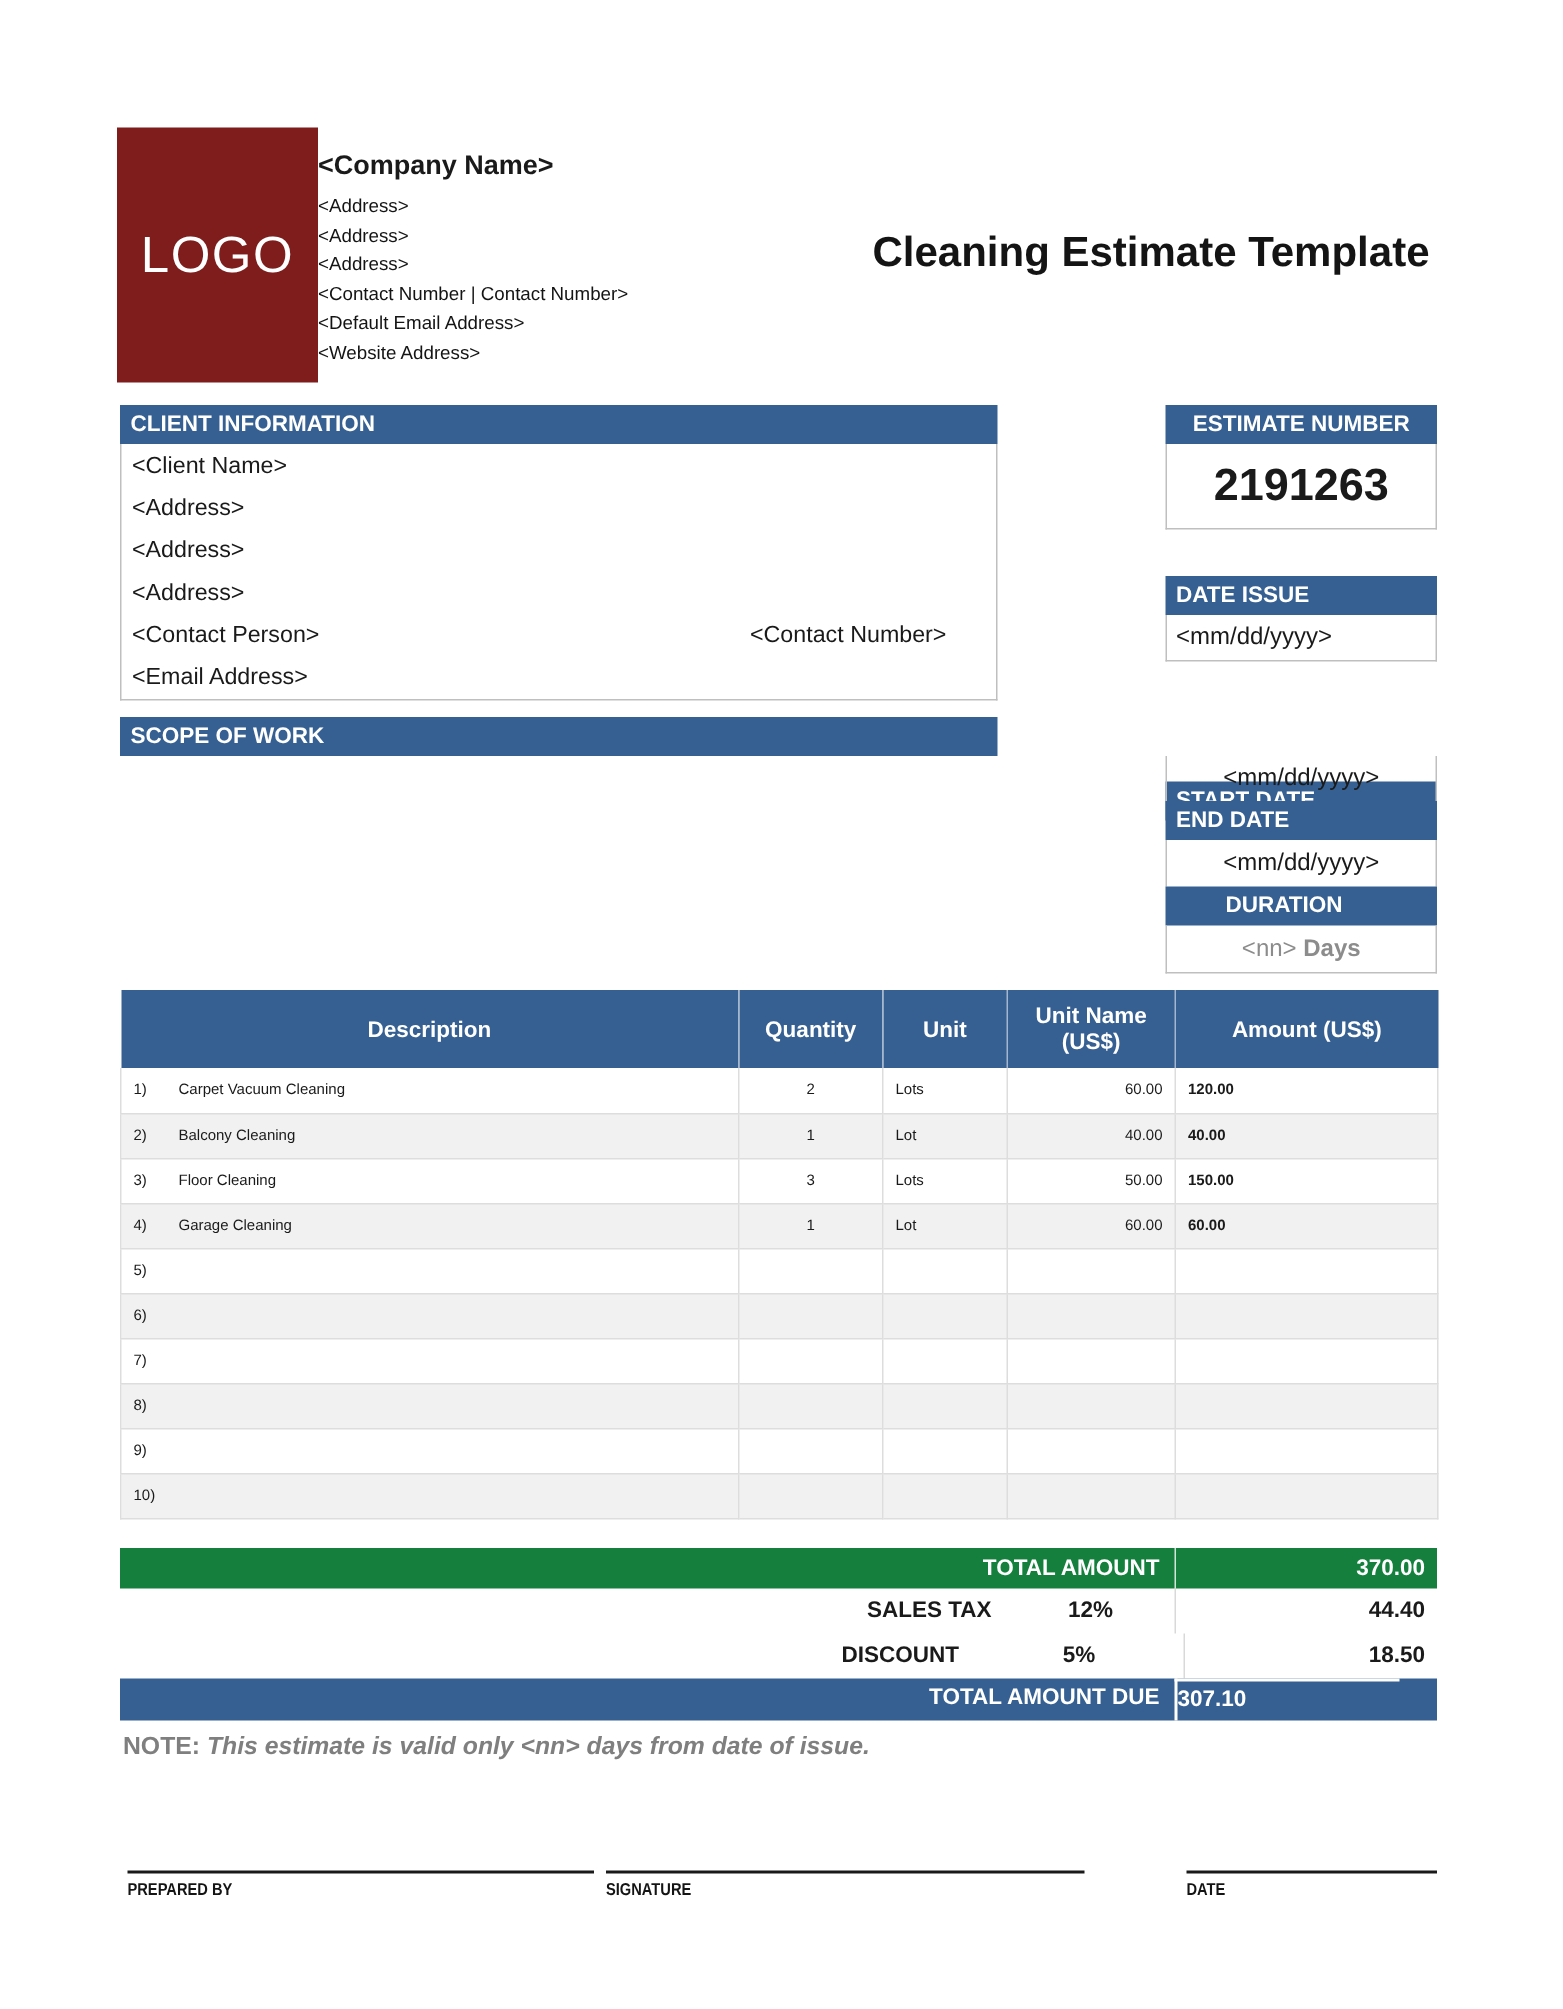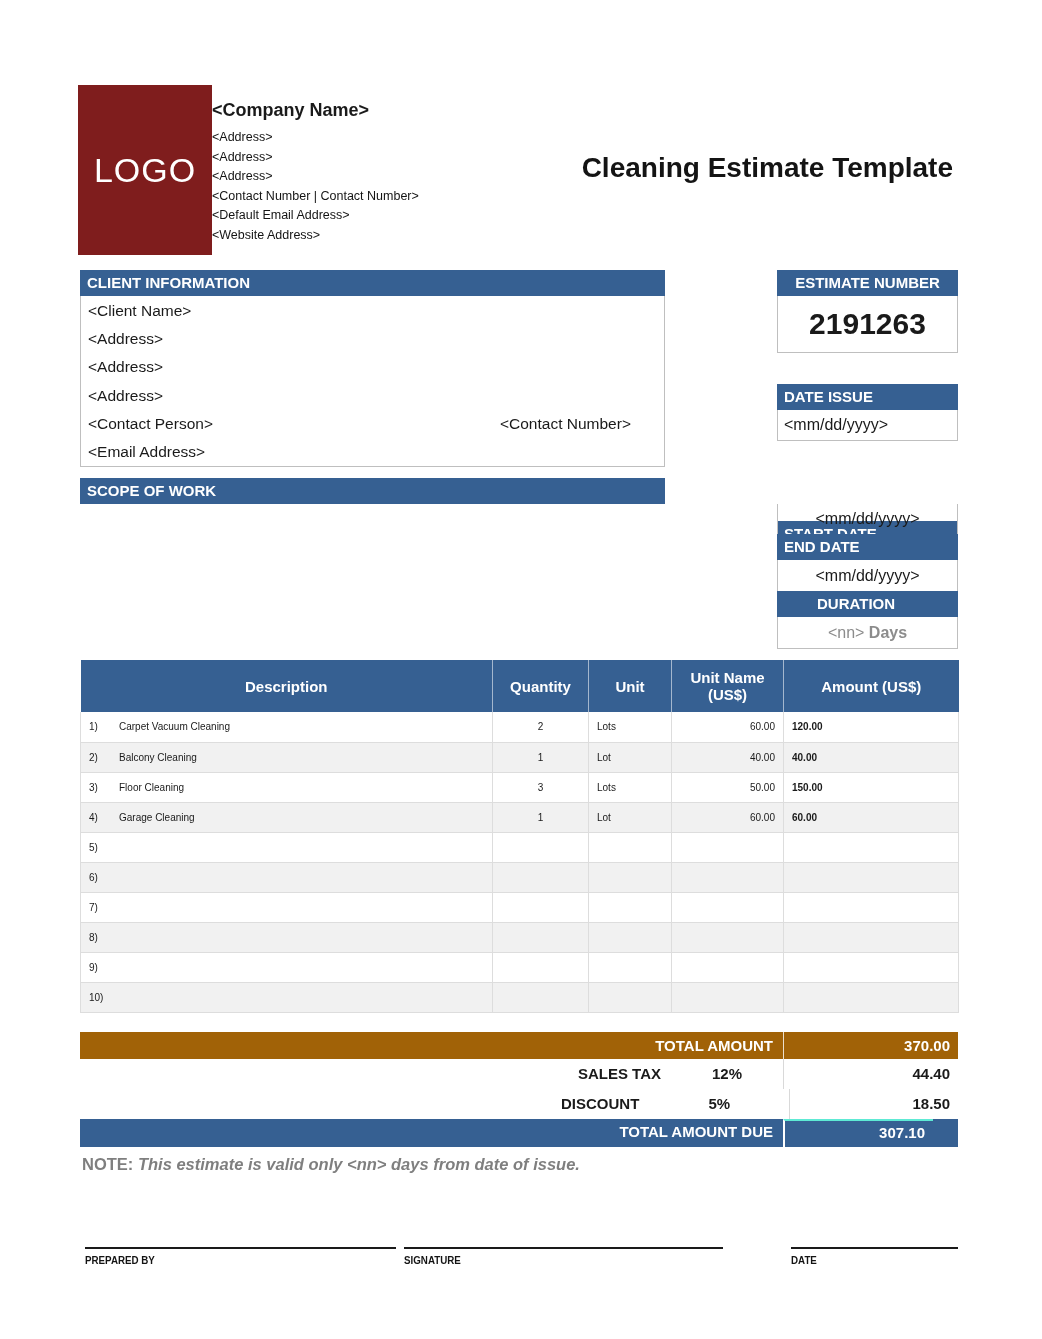--- a/index.html
+++ b/index.html
@@ -67,36 +67,36 @@
                          border:1px solid #DDDDDD; border-top:none; padding:0 8px; }
   table.items tbody tr:nth-child(even) td { background:#F1F1F1; }
   td.desc .no { display:inline-block; width:30px; }
   td.qty  { text-align:center; }
   td.unit { text-align:left; }
   td.cost { text-align:right; }
   td.amount { text-align:left; font-weight:bold; }
 
   
   .t-row { position:absolute; left:80px; width:878px; display:flex; font-size:15px; }
-  .row-total { top:1032px; height:27px; background:#a16207; color:#fff; font-weight:bold; }
+  .row-total { top:1032px; height:27px; background:#15803d; color:#fff; font-weight:bold; }
   .row-total .lbl { width:703px; text-align:right; padding-right:10px; line-height:27px; }
   .row-total .amt { width:175px; text-align:right; padding-right:8px; line-height:27px;
                     border-left:1px solid rgba(255,255,255,.8); }
   .row-tax  { top:1059px; height:30px; }
   .row-disc { top:1089px; height:30px;gap:16px; }
   .row-tax .lbl, .row-disc .lbl { width:591px; text-align:right; padding-right:10px;
                     font-weight:bold; line-height:30px; }
   .row-tax .rate, .row-disc .rate { width:112px; text-align:center; font-weight:bold;
                     line-height:30px; }
   .row-tax .amt, .row-disc .amt { width:175px; text-align:right; padding-right:8px;
                     font-weight:bold; line-height:30px; border-left:1px solid #D9D9D9; }
   .row-due { top:1119px; height:28px; background:#366092; color:#fff; font-weight:bold; }
   .row-due .lbl { width:703px; text-align:right; padding-right:10px; line-height:26px; }
-  .row-due .amt { width:150px; text-align:right; padding-right:8px; line-height:24px;
-                  border-left:2px solid #fff; border-top:2px solid #5eead4; }
+  .row-due .amt { width:150px; text-align:left; padding-right:8px; line-height:24px;
+                  border-left:2px solid #fff; border-top:2px solid #ffffff; }
 
   
   .note { left:82px; top:1155px; font-size:16.5px; font-weight:bold; color:#7F7F7F; }
   .note .note-text { font-style:italic; }
   .sig { position:absolute; top:1247px; }
   .sig .line { border-top:2px solid #1a1a1a; height:0; }
   .sig .lbl { margin-top:5px; font-size:11.5px; font-weight:bold; color:#141414;
               transform:scaleX(.85); transform-origin:0 50%; white-space:nowrap; }
   .sig1 { left:85px;  width:311px; }
   .sig2 { left:404px; width:319px; }

